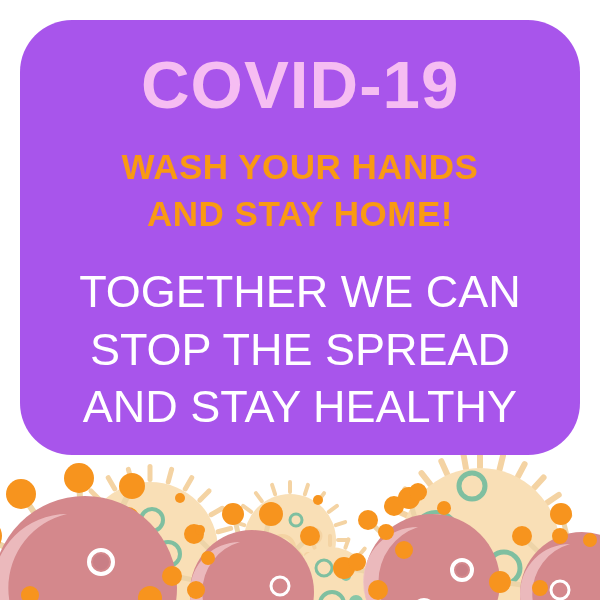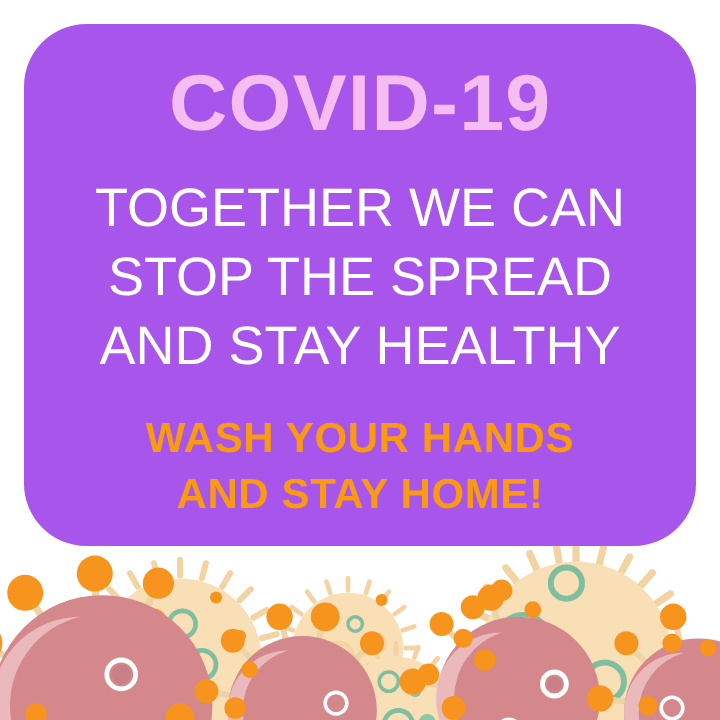--- a/index.html
+++ b/index.html
@@ -391,25 +391,25 @@
         <circle cx="590" cy="100" r="7"></circle>
         <circle cx="540" cy="148" r="8"></circle>
       </g>
     </svg>
   </div>
 
   <div id="card">
 
     <h1 id="title">COVID-19</h1>
 
+    <div id="cta">
+      <span class="ln">WASH YOUR HANDS</span>
+      <span class="ln">AND STAY HOME!</span>
+    </div>
+
     <div id="headline">
       <span class="ln">TOGETHER WE CAN</span>
       <span class="ln">STOP THE SPREAD</span>
       <span class="ln">AND STAY HEALTHY</span>
     </div>
 
-    <div id="cta">
-      <span class="ln">WASH YOUR HANDS</span>
-      <span class="ln">AND STAY HOME!</span>
-    </div>
-
   </div>
 </div>
 
 </body></html>

